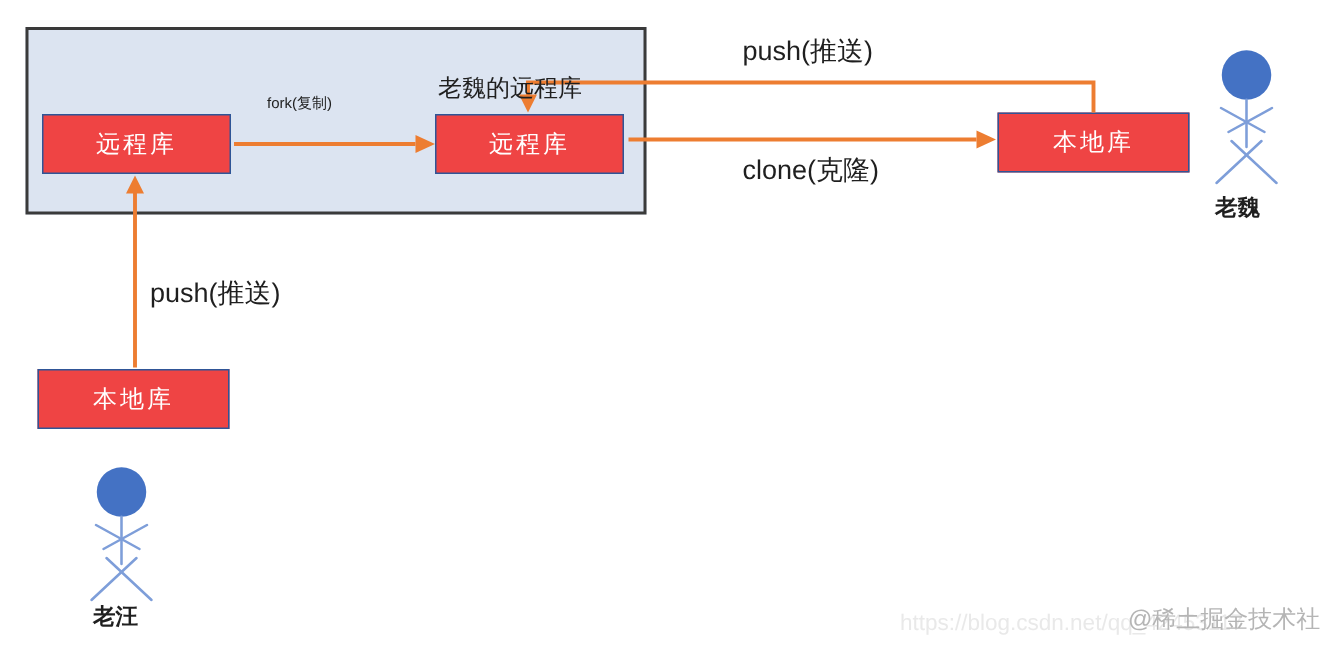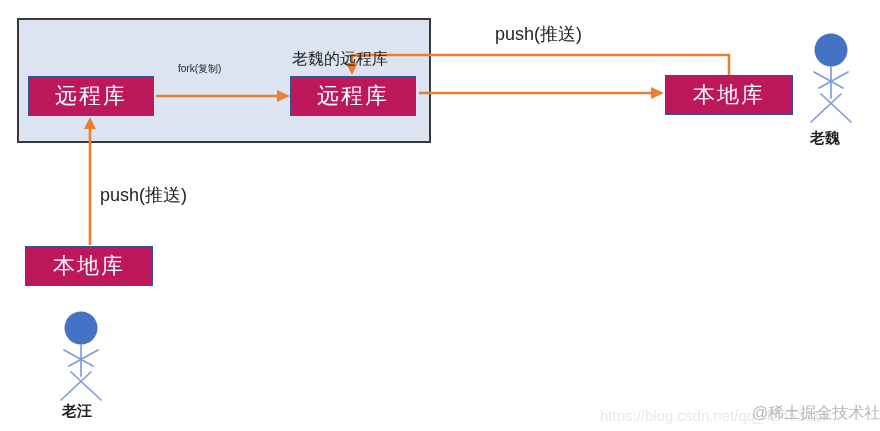--- a/index.html
+++ b/index.html
@@ -24,25 +24,25 @@
     text-align:center;
     font-size:18px;
     z-index:4;
   }
   .caption{
     font-size:16px;
     z-index:4;
     white-space:nowrap;
   }
   .repo-box{
-    background:#be185d;
+    background:#ef4444;
     border:1px solid #2f5597;
     box-sizing:border-box;
     color:#ffffff;
-    font-size:22px;
+    font-size:16px;
     display:flex;align-items:center;justify-content:center;
     letter-spacing:2px;
     z-index:2;
   }
   .arrow-label{
     font-size:18px;
     z-index:4;
     white-space:nowrap;
   }
   #arrow-layer{left:0;top:0;z-index:3;pointer-events:none;}
@@ -77,20 +77,21 @@
 
   <div class="abs caption" style="left:292px;top:49px;">老魏的远程库</div>
 
   <div class="abs repo-box" style="left:28px;top:76px;width:126px;height:40px;">远程库</div>
   <div class="abs repo-box" style="left:290px;top:76px;width:126px;height:40px;">远程库</div>
   <div class="abs repo-box" style="left:665px;top:75px;width:128px;height:40px;">本地库</div>
   <div class="abs repo-box" style="left:25px;top:246px;width:128px;height:40px;">本地库</div>
 
   <div class="abs arrow-label" style="left:178px;top:62px;font-size:10px;">fork(复制)</div>
   <div class="abs arrow-label" style="left:495px;top:22px;">push(推送)</div>
+  <div class="abs arrow-label" style="left:495px;top:101px;">clone(克隆)</div>
   <div class="abs arrow-label" style="left:100px;top:183px;">push(推送)</div>
 
   <svg id="arrow-layer" class="abs" width="880" height="431" viewBox="0 0 880 431">
 
     <g stroke="#ed7d31" stroke-width="2.6" fill="#ed7d31">
       <line x1="156" y1="96" x2="277" y2="96"></line>
       <polygon points="290,96 277,90 277,102" stroke="none"></polygon>
     </g>
 
     <g stroke="#ed7d31" stroke-width="2.6" fill="#ed7d31">

